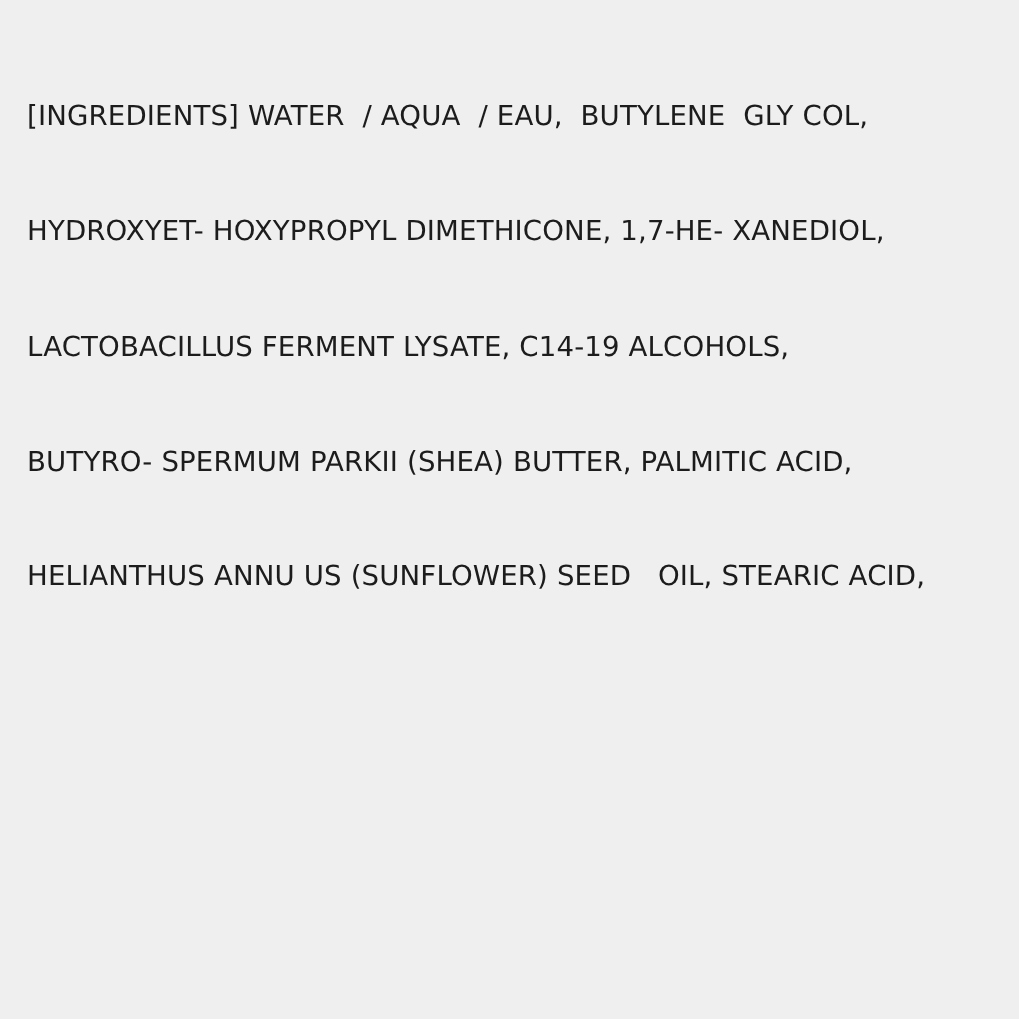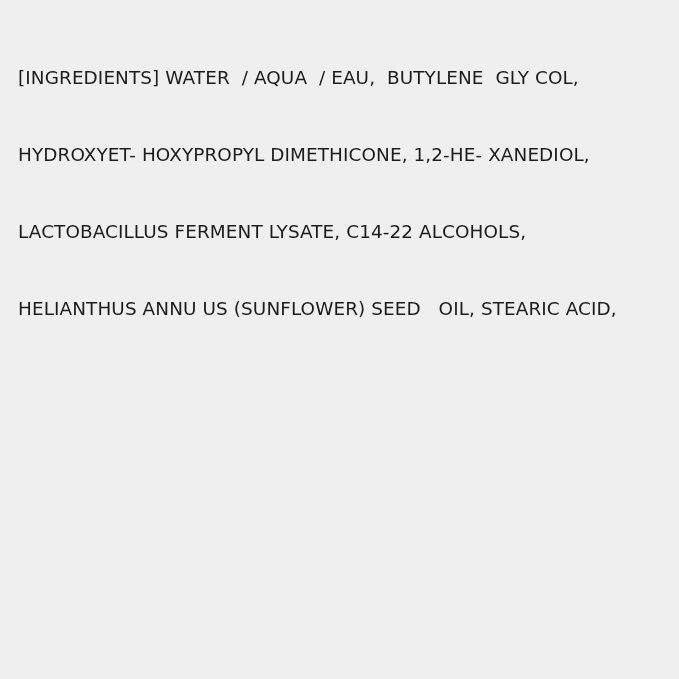--- a/index.html
+++ b/index.html
@@ -33,22 +33,23 @@
     display: block;
     white-space: pre;
   }
 </style>
 </head>
 <body>
 
 <div class="page">
   <div class="ingredients-block">
     <span class="line">[INGREDIENTS] WATER  / AQUA  / EAU,  BUTYLENE  GLY COL,</span>
-    <span class="line">HYDROXYET- HOXYPROPYL DIMETHICONE, 1,2-HE- XANEDIOL,</span>
-    <span class="line">LACTOBACILLUS FERMENT LYSATE, C14-22 ALCOHOLS,</span>
+    <span class="line">HYDROXYET- HOXYPROPYL DIMETHICONE, 1,7-HE- XANEDIOL,</span>
+    <span class="line">LACTOBACILLUS FERMENT LYSATE, C14-19 ALCOHOLS,</span>
+    <span class="line">BUTYRO- SPERMUM PARKII (SHEA) BUTTER, PALMITIC ACID,</span>
     <span class="line">HELIANTHUS ANNU US (SUNFLOWER) SEED   OIL, STEARIC ACID,</span>
     
     
     
     
     
     
     
     
     

